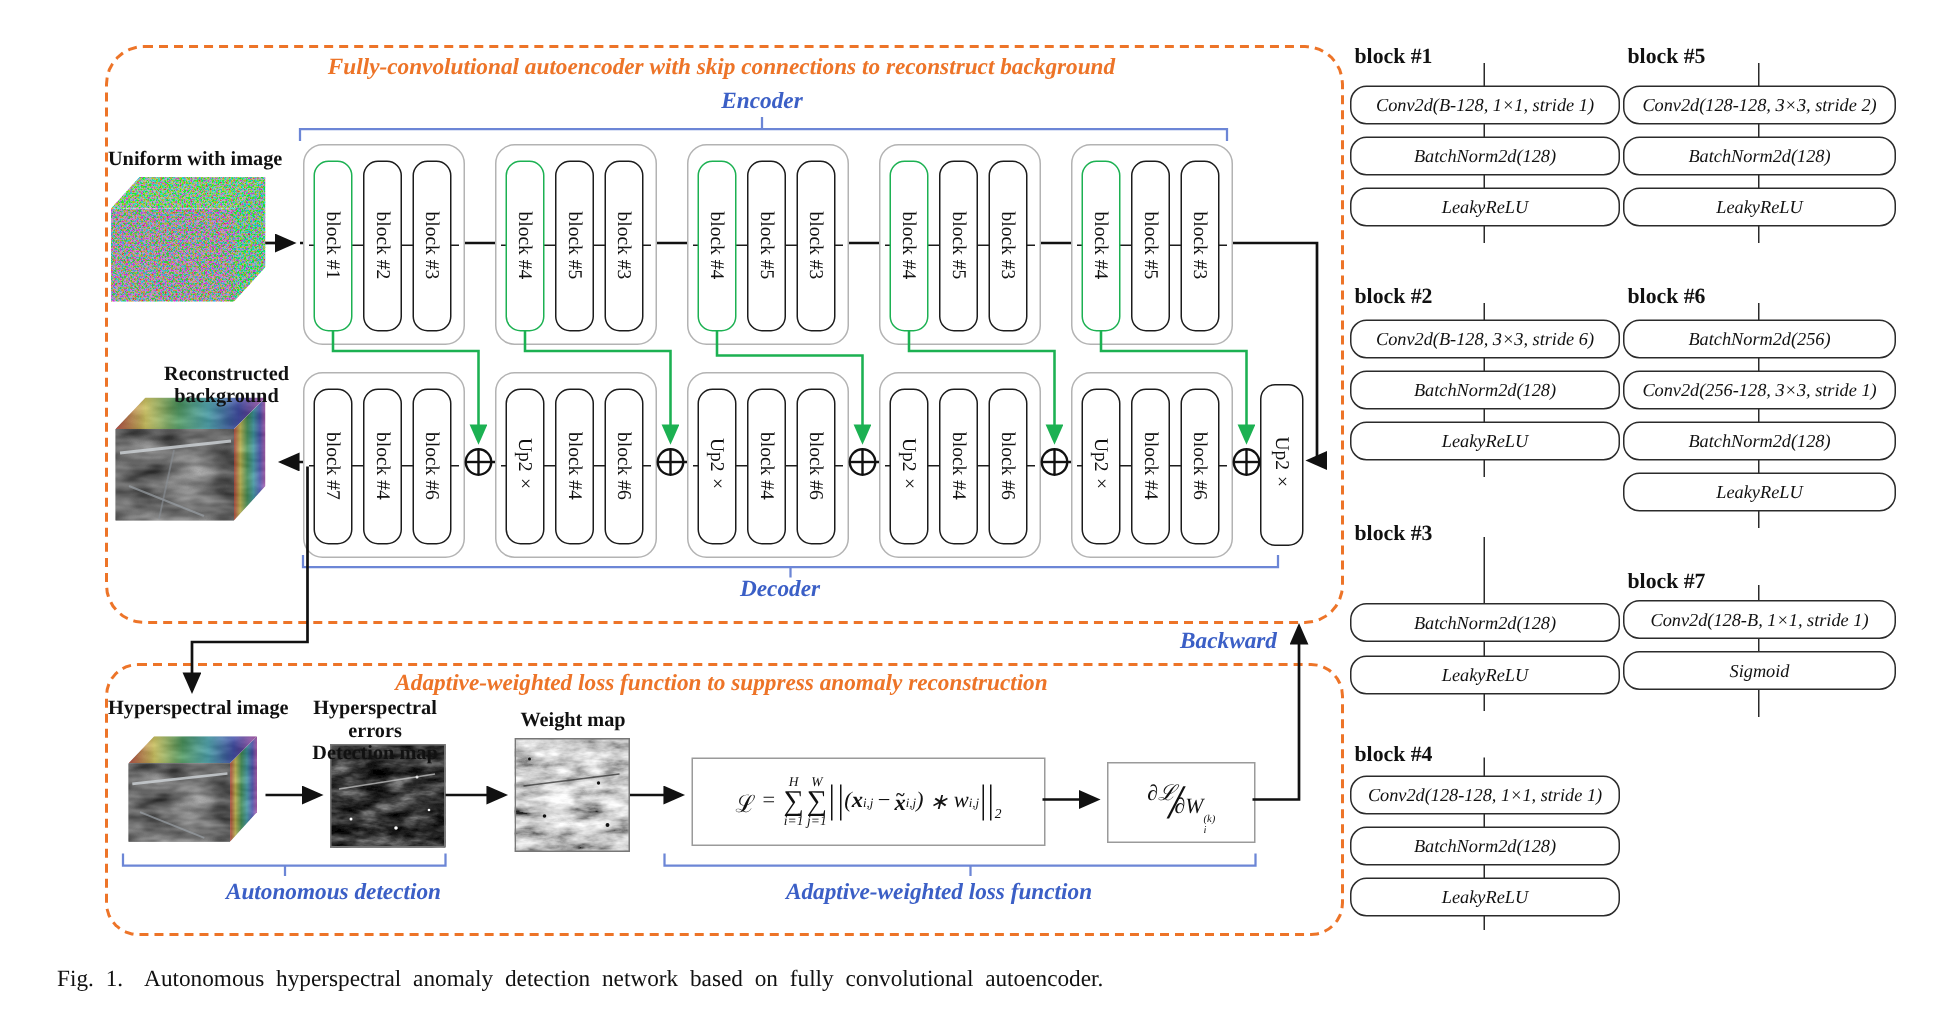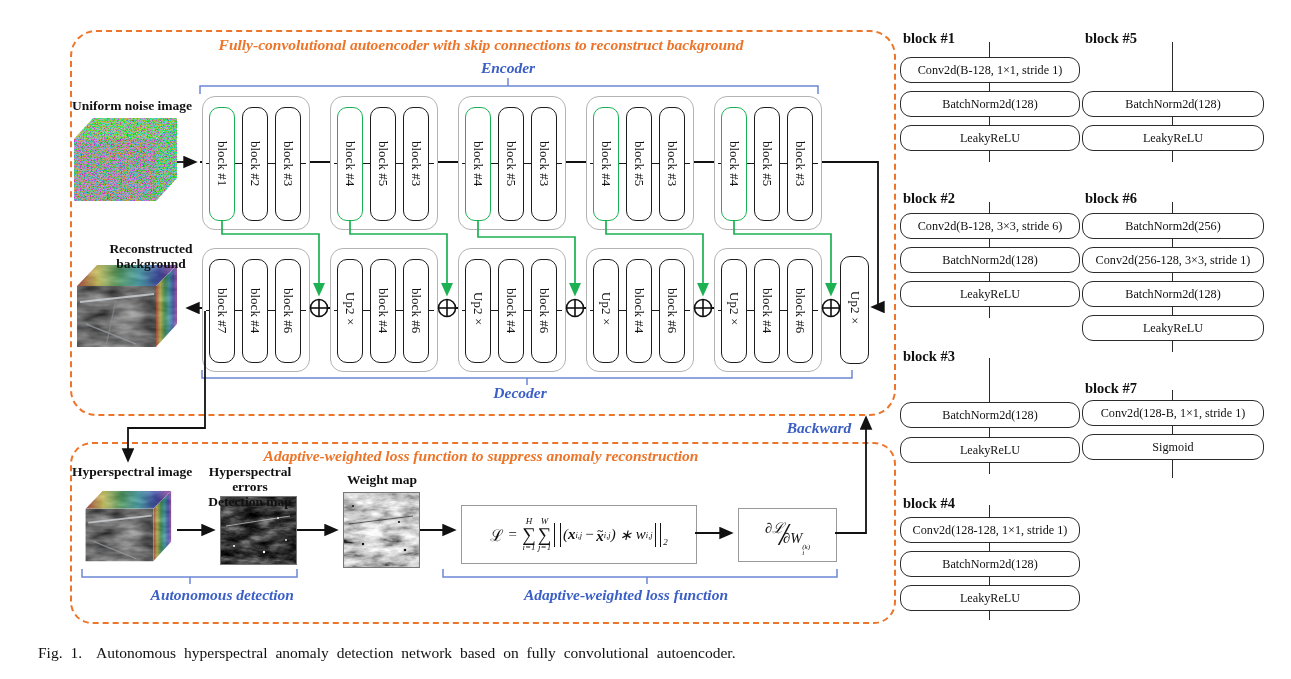--- a/index.html
+++ b/index.html
@@ -52,21 +52,21 @@
   .nsub{font-size:9px;font-style:italic;position:relative;top:7px;}
   .grad{display:flex;align-items:center;font-style:italic;font-size:14.5px;}
   .gnum{transform:translateY(-8px);}
   .gsl{font-size:32px;font-weight:200;margin:0 -5px;transform:translateY(-1px);}
   .gden{transform:translateY(8px);}
   .stack{display:inline-flex;flex-direction:column;line-height:.85;font-size:8.5px;vertical-align:-6px;}
   .bdef{position:absolute;z-index:3;}
   .btitle{position:absolute;left:3px;top:0;font-weight:bold;font-size:14.5px;}
   .vline{position:absolute;left:50%;width:0;border-left:1.6px solid #2b2b2b;z-index:0;}
   .bpill{position:absolute;left:0;width:100%;height:24px;background:#fff;border:1.5px solid #2b2b2b;border-radius:11px;
-         display:flex;align-items:center;justify-content:center;font-size:12.2px;z-index:1;white-space:nowrap;}
+         display:flex;align-items:center;justify-content:center;font-size:12.2px;z-index:1;white-space:nowrap;font-style:italic;}
   .caption{position:absolute;left:38px;top:644px;font-size:15.5px;word-spacing:4px;z-index:4;}
   .caption .tag{margin-right:14px;}
 </style>
 </head>
 <body>
 
 <div class="canvas">
 
   <div class="obox ae-box"></div>
   <div class="obox loss-box"></div>
@@ -83,21 +83,21 @@
   </svg>
 
   <div class="ttl orange ae-title">Fully-convolutional autoencoder with skip connections to reconstruct background</div>
   <div class="ttl blue enc-label">Encoder</div>
   <div class="ttl blue dec-label">Decoder</div>
   <div class="ttl blue backward-label">Backward</div>
   <div class="ttl orange loss-title">Adaptive-weighted loss function to suppress anomaly reconstruction</div>
   <div class="ttl blue auton-label">Autonomous detection</div>
   <div class="ttl blue adapt-label">Adaptive-weighted loss function</div>
 
-  <div class="blbl" style="left:72px;top:98px;">Uniform noise image</div>
+  <div class="blbl" style="left:72px;top:98px;">Uniform with image</div>
   <div class="blbl center" style="left:88px;top:241px;width:126px;">
     <span>Reconstructed</span><br>
     <span>background</span>
   </div>
   <div class="blbl" style="left:72px;top:464px;">Hyperspectral image</div>
   <div class="blbl center" style="left:196px;top:464px;width:108px;">
     <span>Hyperspectral errors</span><br>
     <span>Detection map</span>
   </div>
   <div class="blbl center" style="left:340px;top:472px;width:84px;">Weight map</div>
@@ -335,20 +335,21 @@
   <div class="bdef" style="left:900px;top:30px;width:178px;height:135px;">
     <div class="vline" style="top:12px;height:120px;"></div>
     <div class="btitle">block #1</div>
     <div class="bpill" style="top:27px">Conv2d(B-128, 1×1, stride 1)</div>
     <div class="bpill" style="top:61px">BatchNorm2d(128)</div>
     <div class="bpill" style="top:95px">LeakyReLU</div>
   </div>
   <div class="bdef" style="left:1082px;top:30px;width:180px;height:135px;">
     <div class="vline" style="top:12px;height:120px;"></div>
     <div class="btitle">block #5</div>
+    <div class="bpill" style="top:27px">Conv2d(128-128, 3×3, stride 2)</div>
     <div class="bpill" style="top:61px">BatchNorm2d(128)</div>
     <div class="bpill" style="top:95px">LeakyReLU</div>
   </div>
   <div class="bdef" style="left:900px;top:190px;width:178px;height:130px;">
     <div class="vline" style="top:12px;height:116px;"></div>
     <div class="btitle">block #2</div>
     <div class="bpill" style="top:23px">Conv2d(B-128, 3×3, stride 6)</div>
     <div class="bpill" style="top:57px">BatchNorm2d(128)</div>
     <div class="bpill" style="top:91px">LeakyReLU</div>
   </div>

